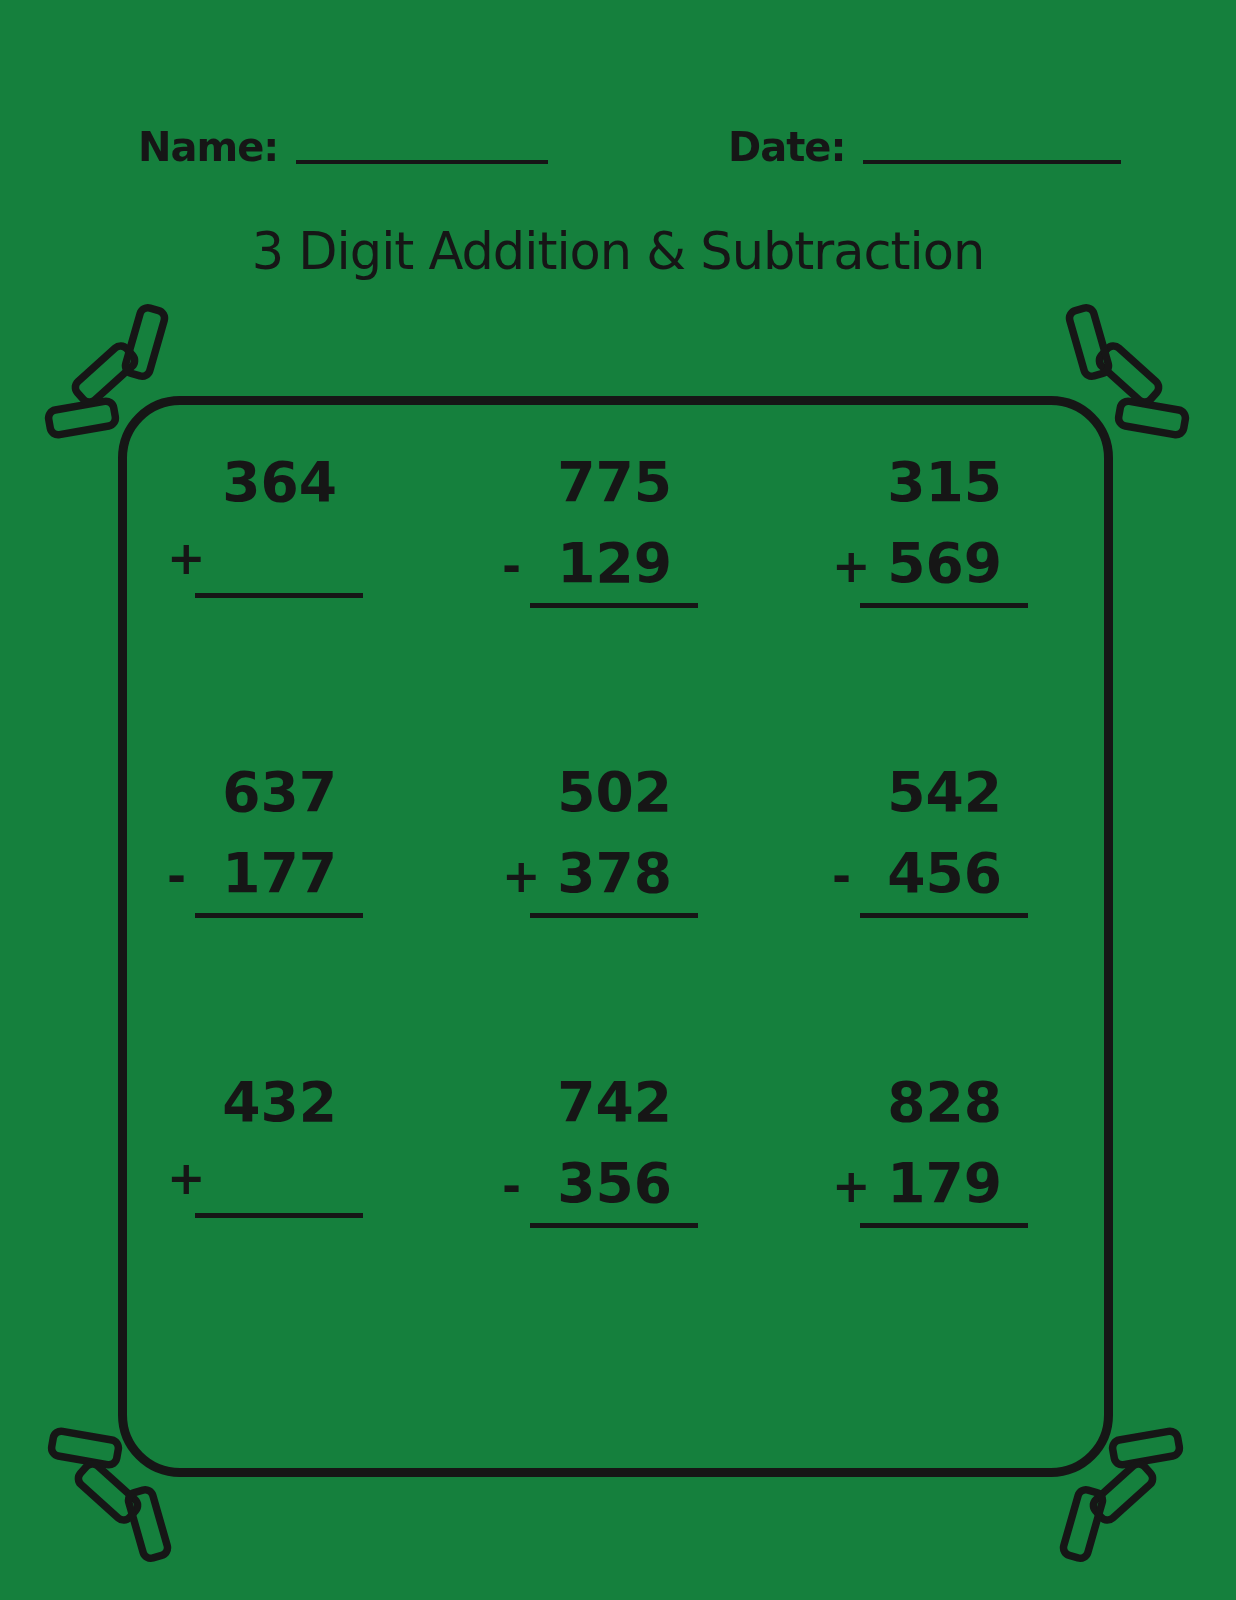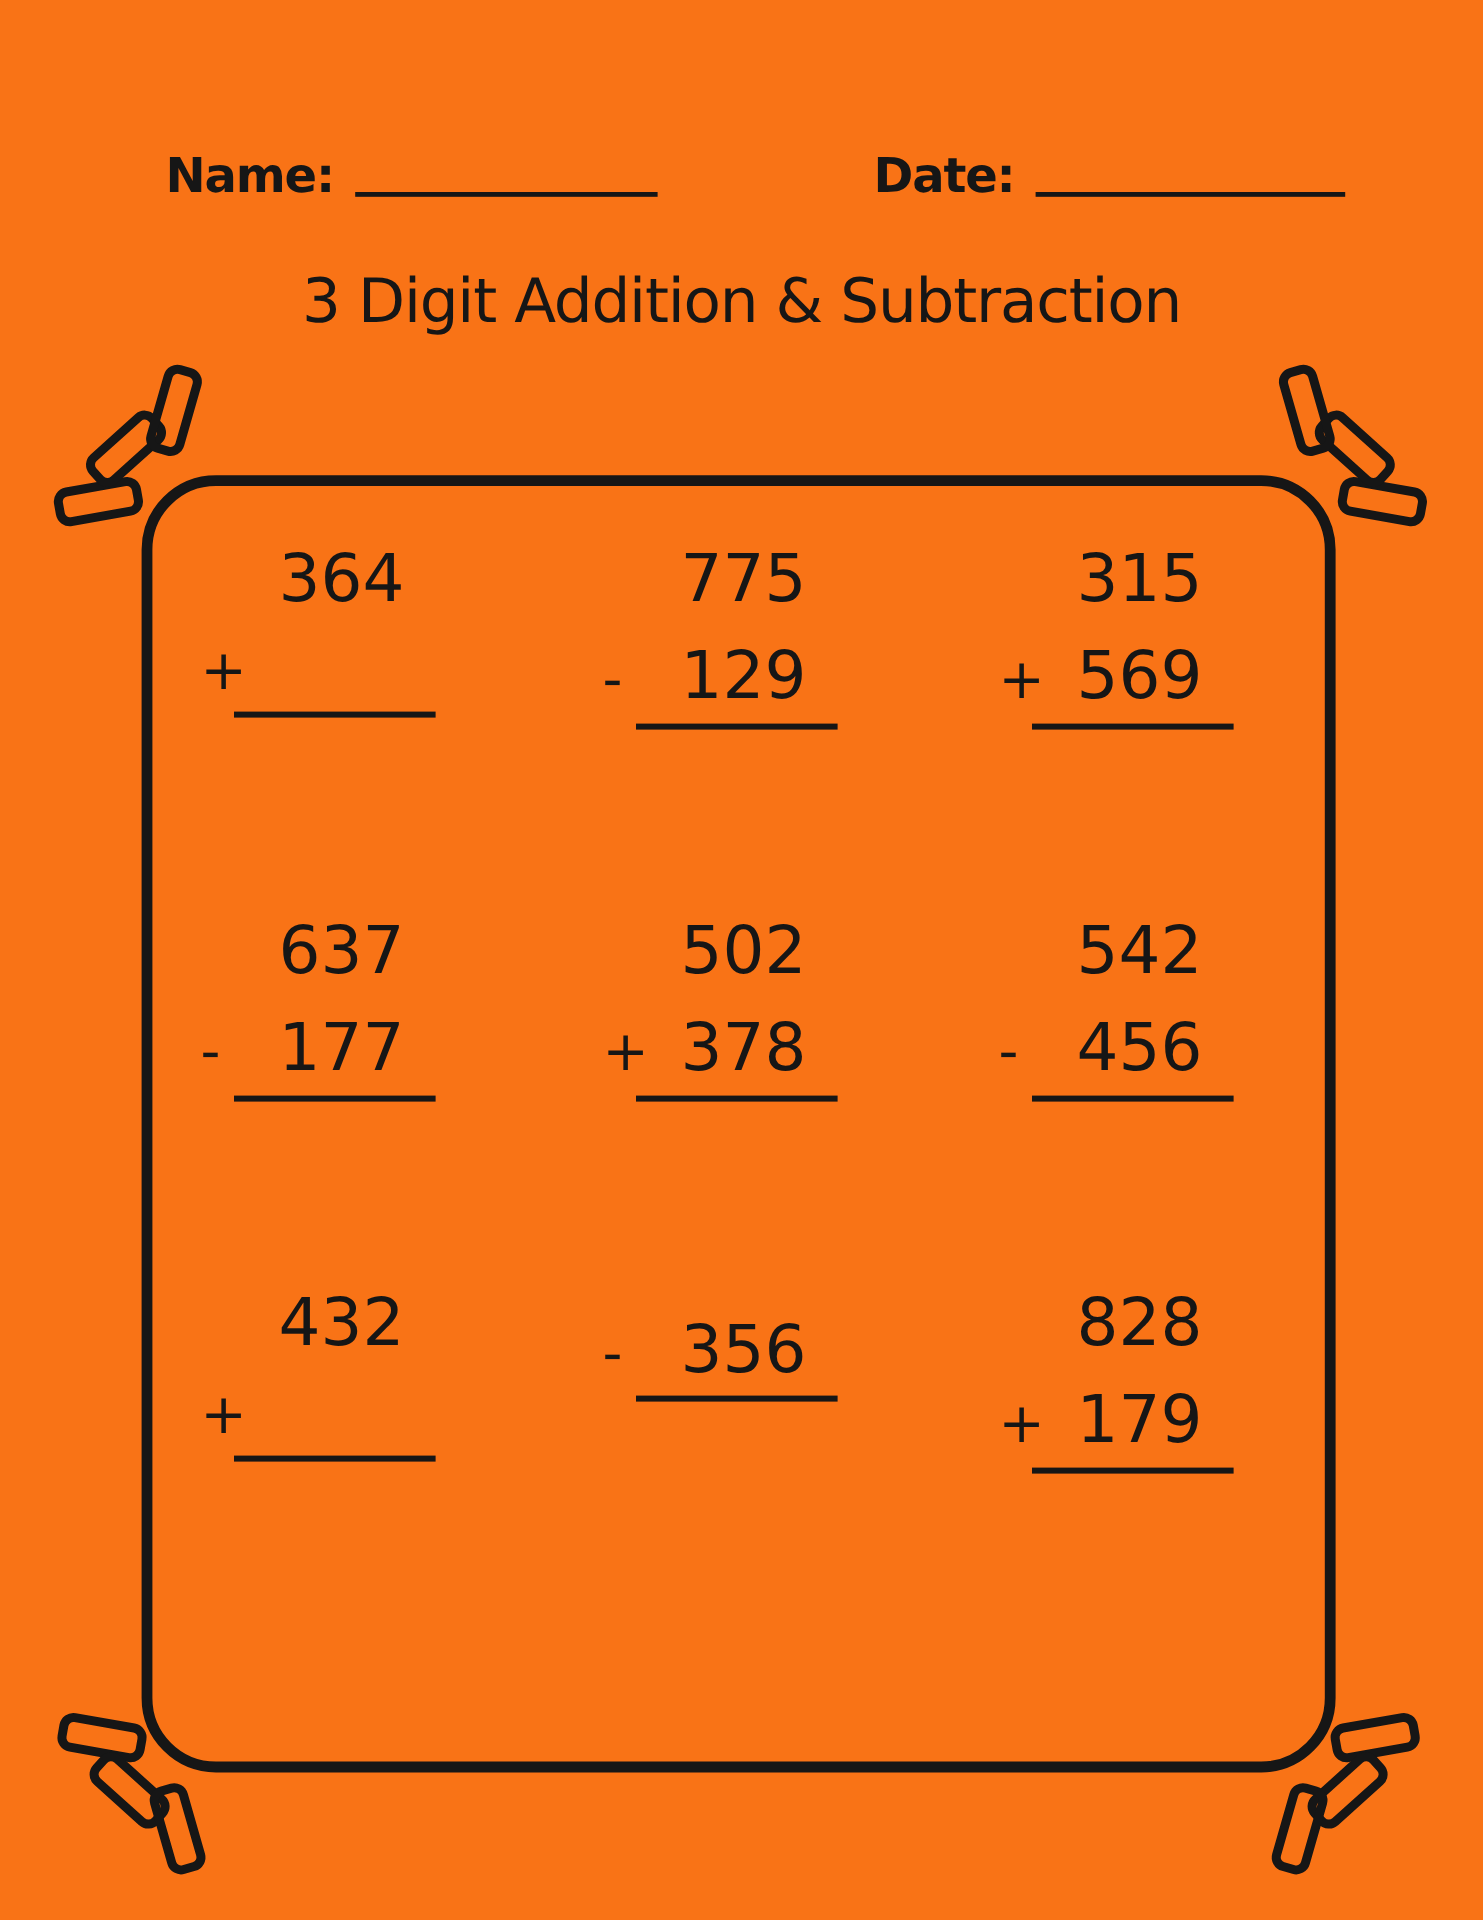--- a/index.html
+++ b/index.html
@@ -1,21 +1,21 @@
 <!DOCTYPE html>
 <html><head>
 <meta charset="utf-8">
 <style>
   * { margin: 0; padding: 0; box-sizing: border-box; }
   html, body { background: #ffffff; }
   .page {
     position: relative;
     width: 1236px;
     height: 1600px;
-    background: #f97316;
+    background: #15803d;
     font-family: "DejaVu Sans", "Liberation Sans", sans-serif;
     color: #161616;
     overflow: hidden;
   }
 
   
   .field {
     position: absolute;
     display: flex;
     align-items: flex-end;
@@ -59,21 +59,21 @@
     border: 9px solid #161616;
     border-radius: 62px;
     display: grid;
     grid-template-columns: 335px 330px auto;
     grid-template-rows: 310px 310px auto;
     padding-top: 48px;
   }
   .problem {
     margin-left: 38px;
     width: 198px;
-    font-weight: normal;
+    font-weight: bold;
     font-size: 55px;
     line-height: 1.08;
   }
   .top-operand {
     text-align: right;
     padding-right: 26px;
     letter-spacing: 0;
   }
   .bottom-row {
     display: flex;
@@ -213,20 +213,21 @@
 
     <div class="problem">
       <div class="top-operand">432</div>
       <div class="bottom-row">
         <span class="operator">+</span>
       </div>
       <div class="answer-line"></div>
     </div>
 
     <div class="problem">
+      <div class="top-operand">742</div>
       <div class="bottom-row">
         <span class="operator">-</span>
         <span class="bottom-operand">356</span>
       </div>
       <div class="answer-line"></div>
     </div>
 
     <div class="problem">
       <div class="top-operand">828</div>
       <div class="bottom-row">

